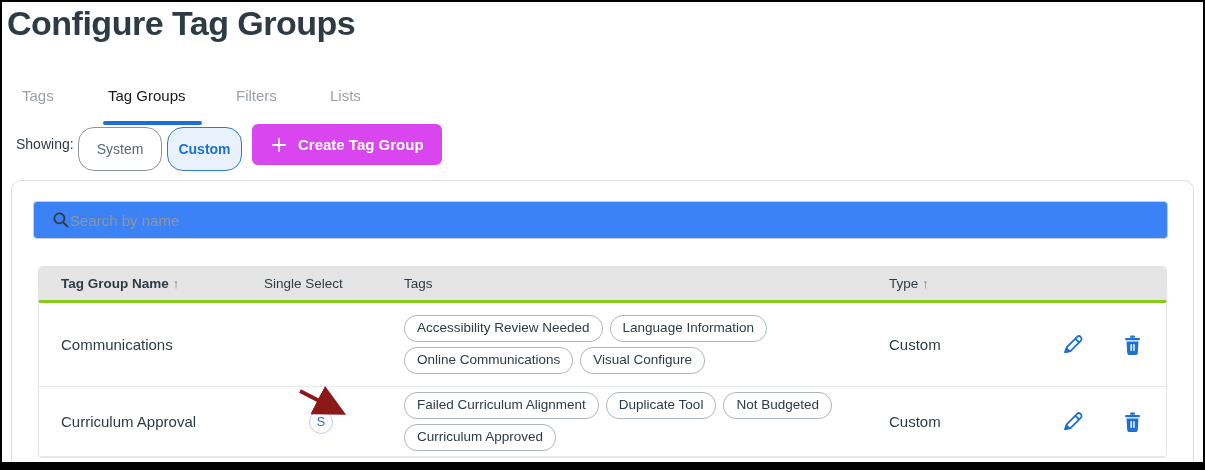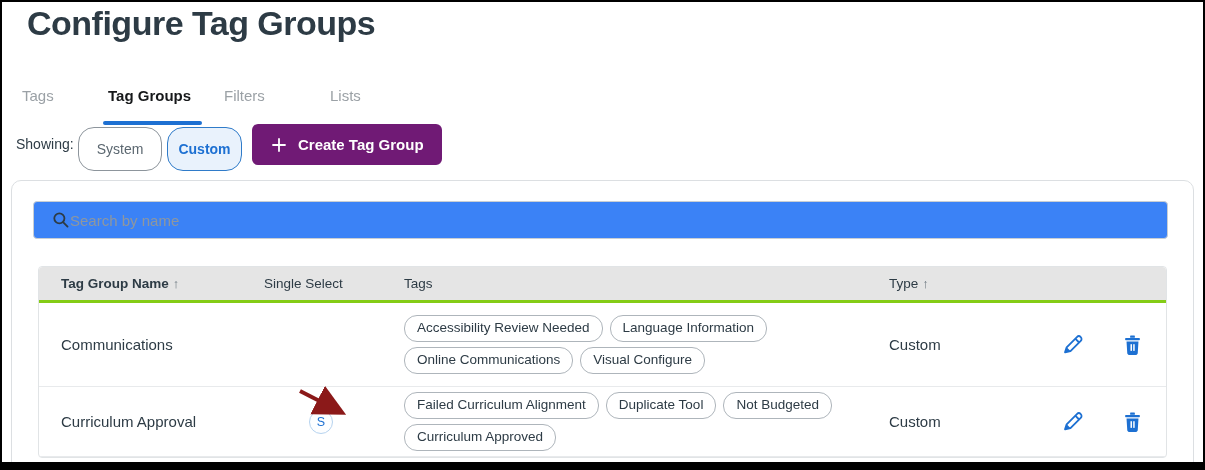--- a/index.html
+++ b/index.html
@@ -4,39 +4,39 @@
 <style>
   * { margin:0; padding:0; box-sizing:border-box; }
   html,body { width:1205px; height:470px; overflow:hidden; background:#fff;
               font-family:"Liberation Sans","DejaVu Sans",sans-serif; }
   body { position:relative; }
 
   
   .frame { position:absolute; inset:0; border:2px solid #000; border-bottom-width:8px;
            pointer-events:none; z-index:50; }
 
-  .page-title { position:absolute; top:4px; left:27px; font-size:34px; font-weight:700;
+  .page-title { position:absolute; top:4px; left:7px; font-size:34px; font-weight:700;
                 color:#2d3b45; letter-spacing:-0.5px; }
 
   
   .tab { position:absolute; top:87px; font-size:15px; color:#9ba1a6; cursor:pointer; }
-  .tab.active { color:#16181a; font-weight:700; }
+  .tab.active { color:#16181a; font-weight:400; }
   .tab-indicator { position:absolute; top:121px; left:103px; width:99px; height:4px;
                    background:#1d70d2; border-radius:2px; }
 
   
   .showing-label { position:absolute; top:136px; left:16px; font-size:14px; color:#2d3b45; }
   .pill-toggle { position:absolute; top:127px; height:44px; border-radius:16px;
                  display:flex; align-items:center; justify-content:center;
                  font-size:14px; cursor:pointer; background:#fff; }
   .pill-system { left:78px; width:84px; border:1px solid #8d959c; color:#5b6770; }
   .pill-custom { left:167px; width:75px; border:1px solid #2f7bc9; color:#1d70d2;
                  background:#e9f2fc; font-weight:700; }
   .create-btn { position:absolute; top:124px; left:252px; height:41px; padding:15px 18px;
-                background:#701a75; border:none; border-radius:6px; color:#fff;
+                background:#d946ef; border:none; border-radius:6px; color:#fff;
                 font-size:15px; font-weight:700; display:flex; align-items:center;
                 gap:10px; cursor:pointer; font-family:inherit; }
 
   
   .card { position:absolute; top:180px; left:11px; right:11px; bottom:-40px;
           border:1px solid #dcdfe2; border-radius:10px; background:#fff; }
 
   .search-wrap { position:absolute; top:20px; left:21px; right:25px; height:38px;
                  border:1px solid #c9ced3; border-radius:4px; display:flex;
                  align-items:center; padding:0 18px; gap:0; background:#3b82f6; }
@@ -76,21 +76,21 @@
 </head>
 <body>
 
 <div class="frame"></div>
 
 <h1 class="page-title">Configure Tag Groups</h1>
 
 <nav>
   <span class="tab" style="left:22px">Tags</span>
   <span class="tab active" style="left:108px">Tag Groups</span>
-  <span class="tab" style="left:224px">Filters</span>
+  <span class="tab" style="left:236px">Filters</span>
   <span class="tab" style="left:330px">Lists</span>
   <div class="tab-indicator"></div>
 </nav>
 
 <span class="showing-label">Showing:</span>
 <button class="pill-toggle pill-system">System</button>
 <button class="pill-toggle pill-custom">Custom</button>
 <button class="create-btn">
   <svg width="18" height="18" viewBox="0 0 24 24">
     <path d="M12 4 V20 M4 12 H20" stroke="#fff" stroke-width="2.4" stroke-linecap="round" fill="none"></path>

